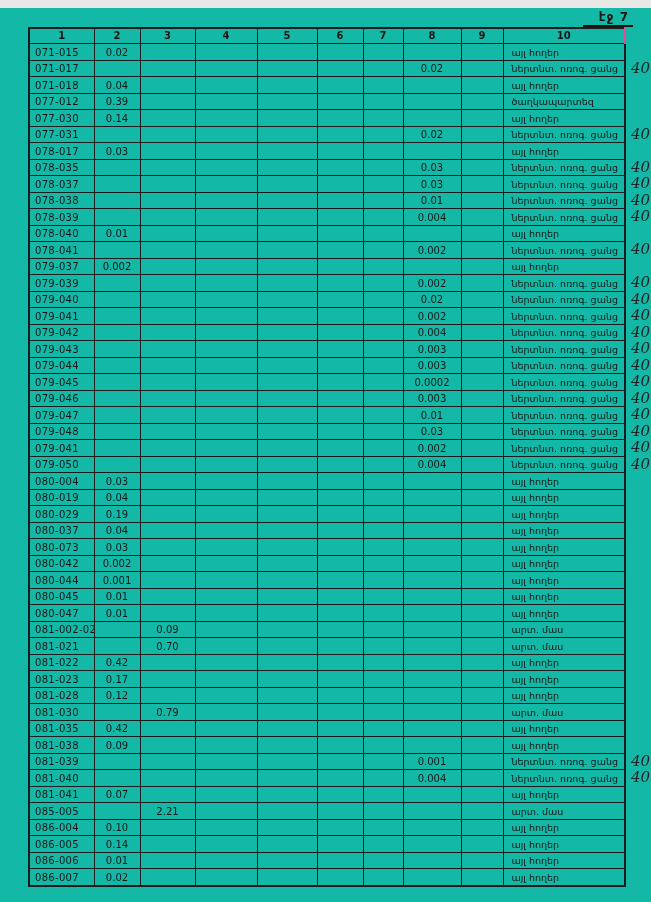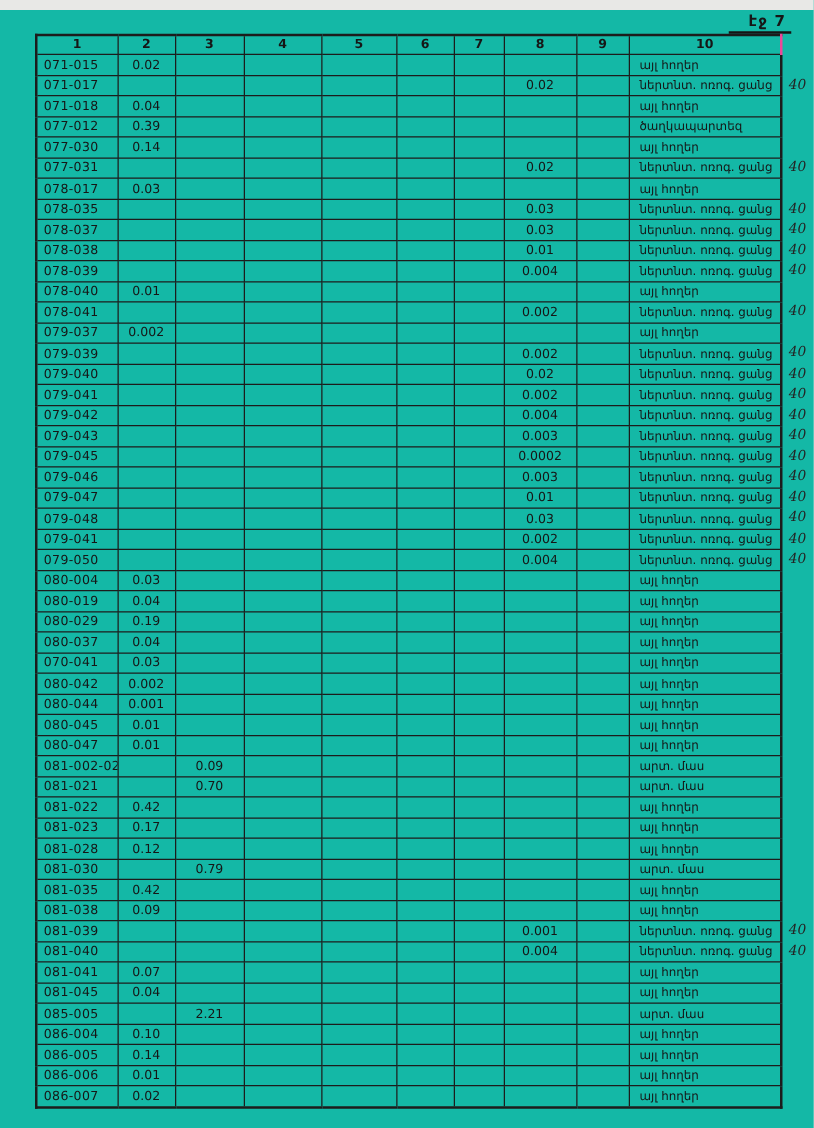--- a/index.html
+++ b/index.html
@@ -45,21 +45,21 @@
     white-space:nowrap;overflow:hidden;
     text-align:center;
   }
   .doc-table td.col1{text-align:left;padding-left:5px;border-left:2px solid #1c1c1c;letter-spacing:.3px;}
   .doc-table th.col1{border-left:2px solid #1c1c1c;}
   .doc-table td.col10{text-align:left;padding-left:8px;border-right:2px solid #1c1c1c;font-size:9.5px;}
   .doc-table th.col10{border-right:2px solid #ec4899;}
   .doc-table td.note, .doc-table th.note{
     border:none;background:transparent;
     font-family:"DejaVu Serif",serif;
-    font-style:italic;font-size:11px;
+    font-style:italic;font-size:15px;
     text-align:left;padding-left:5px;
     vertical-align:middle;color:#242424;
   }
   .doc-table tbody tr:last-child td{border-bottom:2px solid #1c1c1c;}
   .doc-table tbody tr:last-child td.note{border-bottom:none;}
 </style>
 </head>
 <body>
 
 <div class="page">
@@ -337,20 +337,33 @@
           <td class="col4"></td>
           <td class="col5"></td>
           <td class="col6"></td>
           <td class="col7"></td>
           <td class="col8">0.003</td>
           <td class="col9"></td>
           <td class="col10">ներտնտ. ոռոգ. ցանց</td>
           <td class="note">40</td>
         </tr>
         <tr>
+          <td class="col1">079-044</td>
+          <td class="col2"></td>
+          <td class="col3"></td>
+          <td class="col4"></td>
+          <td class="col5"></td>
+          <td class="col6"></td>
+          <td class="col7"></td>
+          <td class="col8">0.003</td>
+          <td class="col9"></td>
+          <td class="col10">ներտնտ. ոռոգ. ցանց</td>
+          <td class="note">40</td>
+        </tr>
+        <tr>
           <td class="col1">079-045</td>
           <td class="col2"></td>
           <td class="col3"></td>
           <td class="col4"></td>
           <td class="col5"></td>
           <td class="col6"></td>
           <td class="col7"></td>
           <td class="col8">0.0002</td>
           <td class="col9"></td>
           <td class="col10">ներտնտ. ոռոգ. ցանց</td>
@@ -467,21 +480,21 @@
           <td class="col4"></td>
           <td class="col5"></td>
           <td class="col6"></td>
           <td class="col7"></td>
           <td class="col8"></td>
           <td class="col9"></td>
           <td class="col10">այլ հողեր</td>
           <td class="note"></td>
         </tr>
         <tr>
-          <td class="col1">070-041</td>
+          <td class="col1">080-073</td>
           <td class="col2">0.03</td>
           <td class="col3"></td>
           <td class="col4"></td>
           <td class="col5"></td>
           <td class="col6"></td>
           <td class="col7"></td>
           <td class="col8"></td>
           <td class="col9"></td>
           <td class="col10">այլ հողեր</td>
           <td class="note"></td>
@@ -664,33 +677,20 @@
           <td class="col6"></td>
           <td class="col7"></td>
           <td class="col8">0.004</td>
           <td class="col9"></td>
           <td class="col10">ներտնտ. ոռոգ. ցանց</td>
           <td class="note">40</td>
         </tr>
         <tr>
           <td class="col1">081-041</td>
           <td class="col2">0.07</td>
-          <td class="col3"></td>
-          <td class="col4"></td>
-          <td class="col5"></td>
-          <td class="col6"></td>
-          <td class="col7"></td>
-          <td class="col8"></td>
-          <td class="col9"></td>
-          <td class="col10">այլ հողեր</td>
-          <td class="note"></td>
-        </tr>
-        <tr>
-          <td class="col1">081-045</td>
-          <td class="col2">0.04</td>
           <td class="col3"></td>
           <td class="col4"></td>
           <td class="col5"></td>
           <td class="col6"></td>
           <td class="col7"></td>
           <td class="col8"></td>
           <td class="col9"></td>
           <td class="col10">այլ հողեր</td>
           <td class="note"></td>
         </tr>

